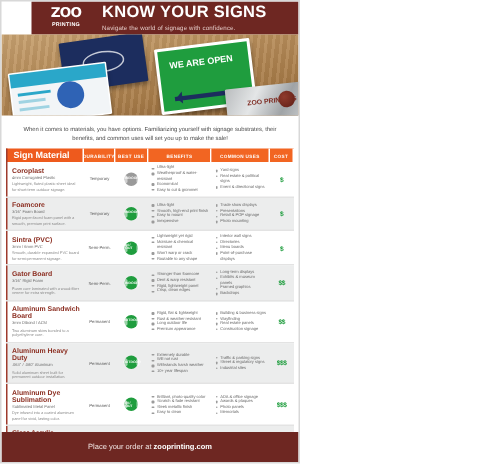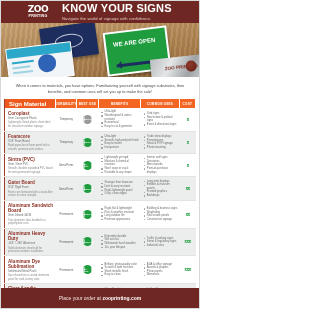--- a/index.html
+++ b/index.html
@@ -6,21 +6,21 @@
   body{
     width:200px;height:309px;overflow:hidden;
     background:#ffffff;
     font-family:"Liberation Sans", sans-serif;
     -webkit-font-smoothing:antialiased;
   }
   .page{position:relative;width:200px;height:309px;box-sizing:border-box;
         border:1px solid #d8d8d8;background:#fff;overflow:hidden;}
 
   
-  .header{height:22px;background:#6e2722;display:flex;align-items:center;padding:0 20px;box-sizing:border-box;}
+  .header{height:22px;background:#6e2722;display:flex;align-items:center;padding:0 6px;box-sizing:border-box;margin-left:20px;}
   .logo{display:flex;flex-direction:column;justify-content:center;align-items:center;
         width:34px;flex:0 0 34px;line-height:1;}
   .logo-zoo{color:#fff;font-weight:bold;font-size:9px;letter-spacing:-0.5px;font-family:"DejaVu Sans",sans-serif;}
   .logo-printing{color:#fff;font-weight:bold;font-size:3.6px;letter-spacing:0.2px;margin-top:0.5px;}
   .head-text{margin-left:7px;display:flex;flex-direction:column;justify-content:center;}
   .head-title{color:#fff;font-weight:bold;font-size:11px;letter-spacing:0.2px;line-height:11px;}
   .head-sub{color:#e2c8c4;font-size:4.1px;letter-spacing:0.1px;margin-top:1.5px;line-height:5px;}
 
   
   .hero{position:relative;height:54px;overflow:hidden;

